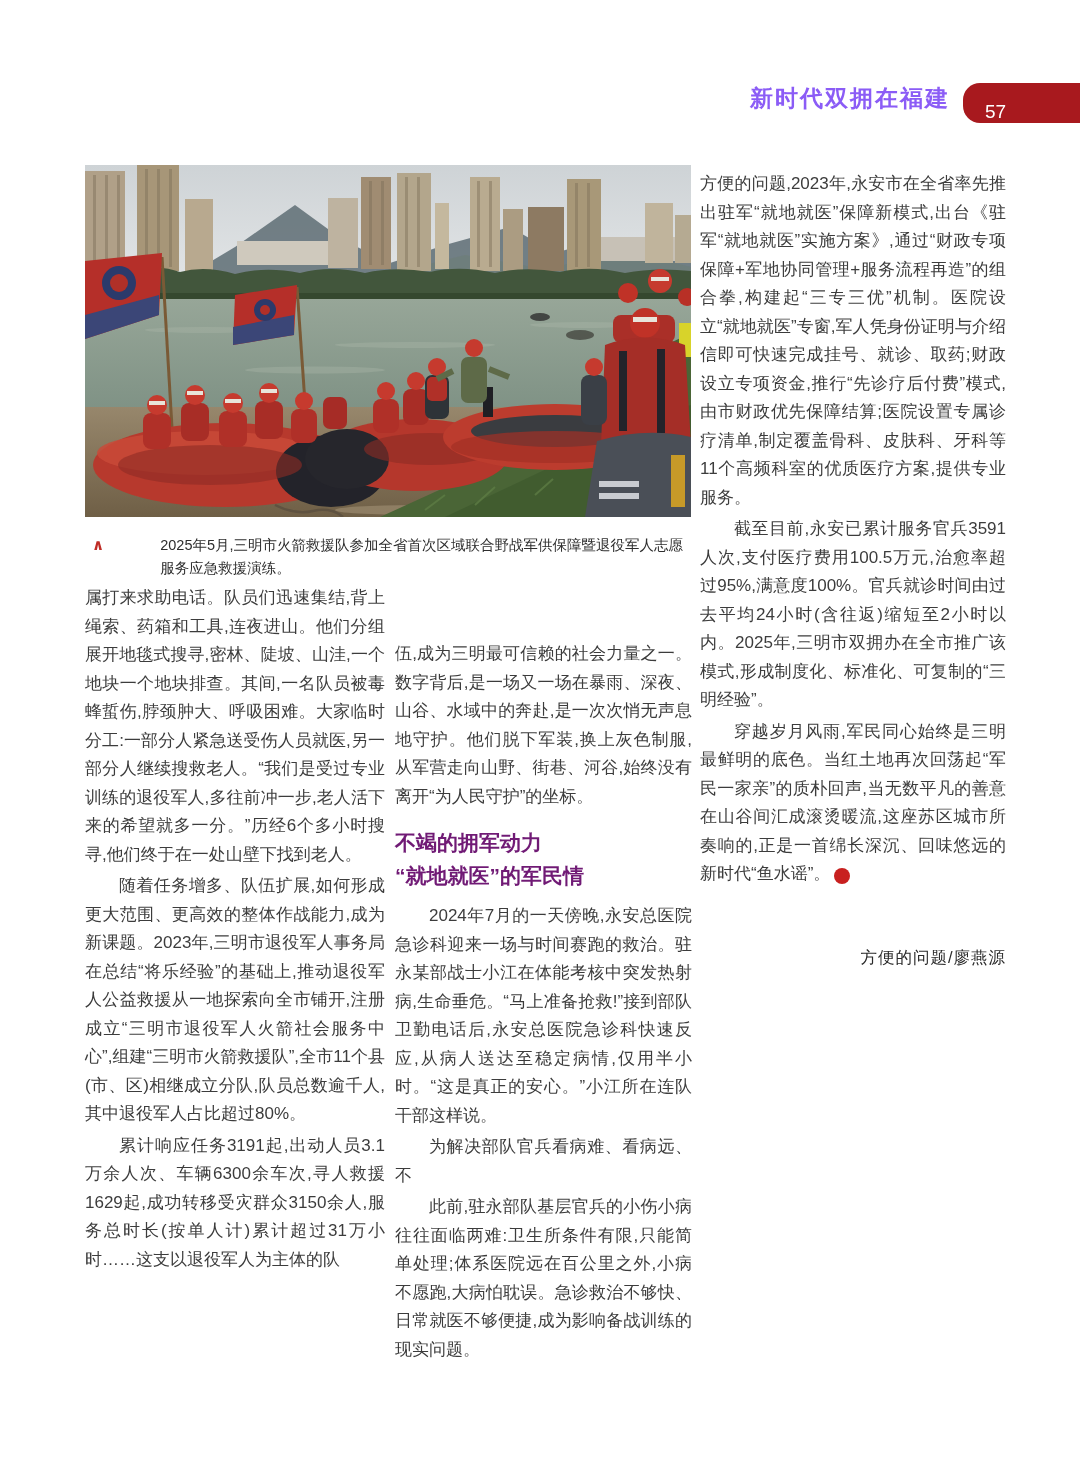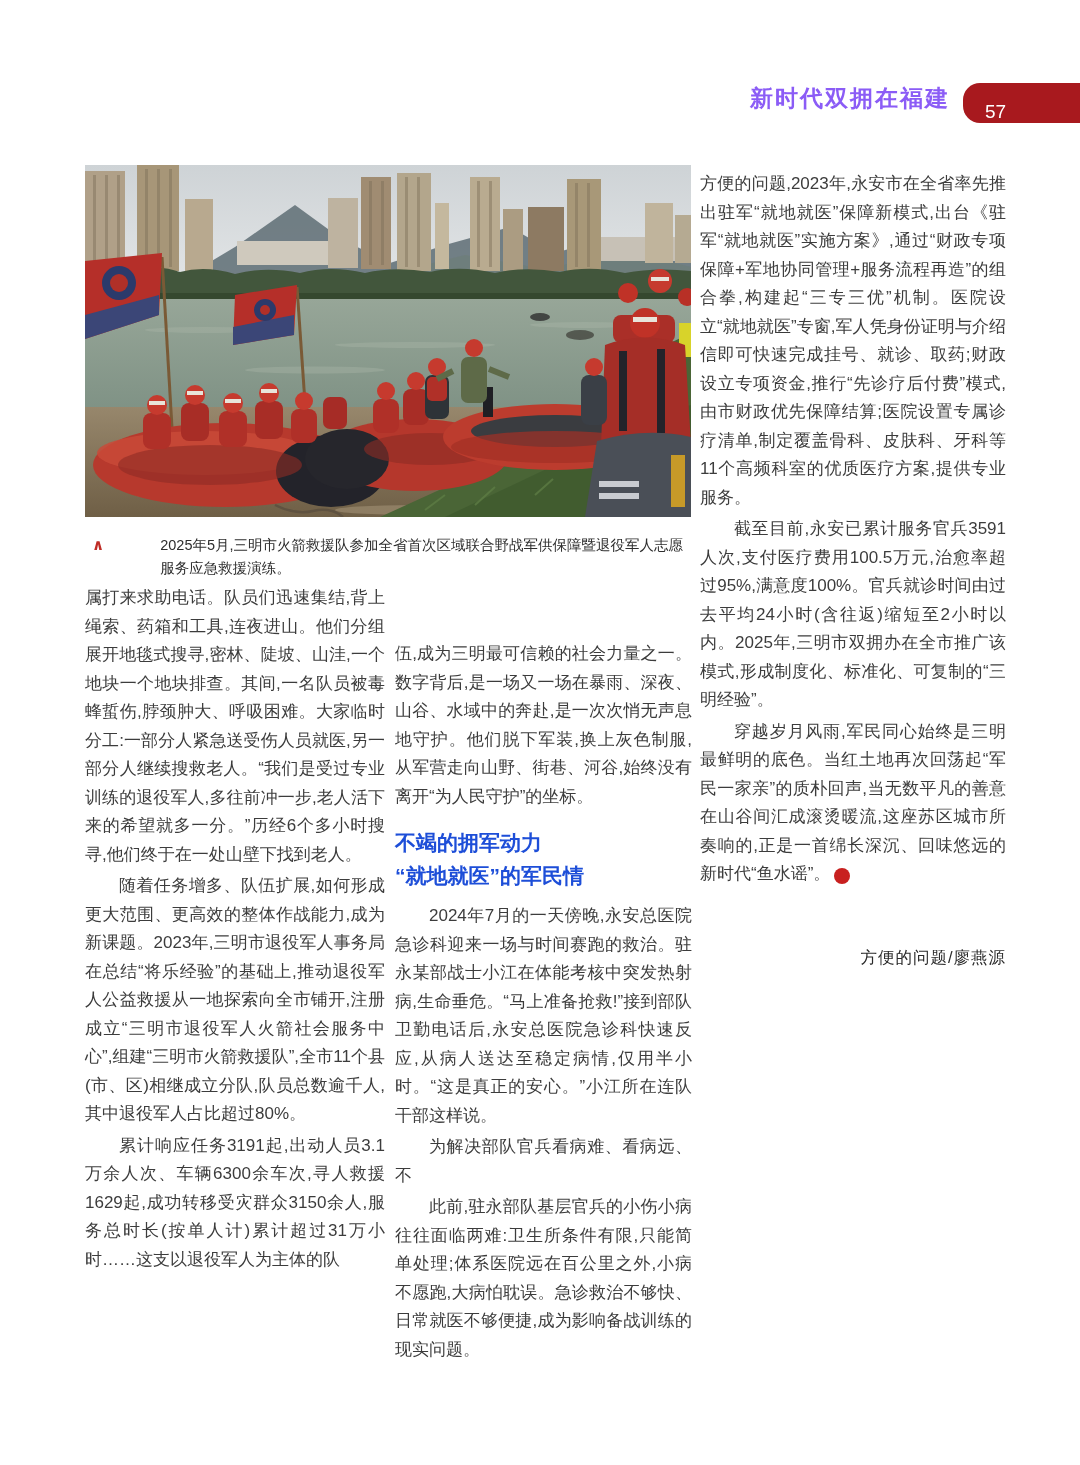--- a/index.html
+++ b/index.html
@@ -20,21 +20,21 @@
   .caption-text{flex:1;margin-left:48px;}
 
   
   .col{position:absolute;width:300px;font-size:17px;line-height:28.5px;color:#3c3c3c;text-align:justify;}
   .col p{margin:0 0 3px 0;}
   .col p.ind{text-indent:2em;}
   .col-left{left:85px;top:584px;width:300px;}
   .col-mid{left:395px;top:600px;width:297px;margin-top:40px;}
   .col-right{left:700px;top:170px;width:306px;}
 
-  h2.section{font-size:21px;line-height:33px;color:#1d4ed8;font-weight:700;margin:15px 0 10px 0;text-align:left;}
+  h2.section{font-size:21px;line-height:33px;color:#701a75;font-weight:700;margin:15px 0 10px 0;text-align:left;}
 
   .endmark{display:inline-block;width:16px;height:16px;border-radius:50%;background:#c8201f;color:#ffffff;font-size:11px;font-weight:700;text-align:center;line-height:16px;margin-left:4px;vertical-align:-1px;}
 
   .editor{margin-top:54px;text-align:right;font-size:16.5px;color:#2a2a2a;letter-spacing:1px;}
 </style>
 </head>
 <body>
 
 <div class="page">
 

